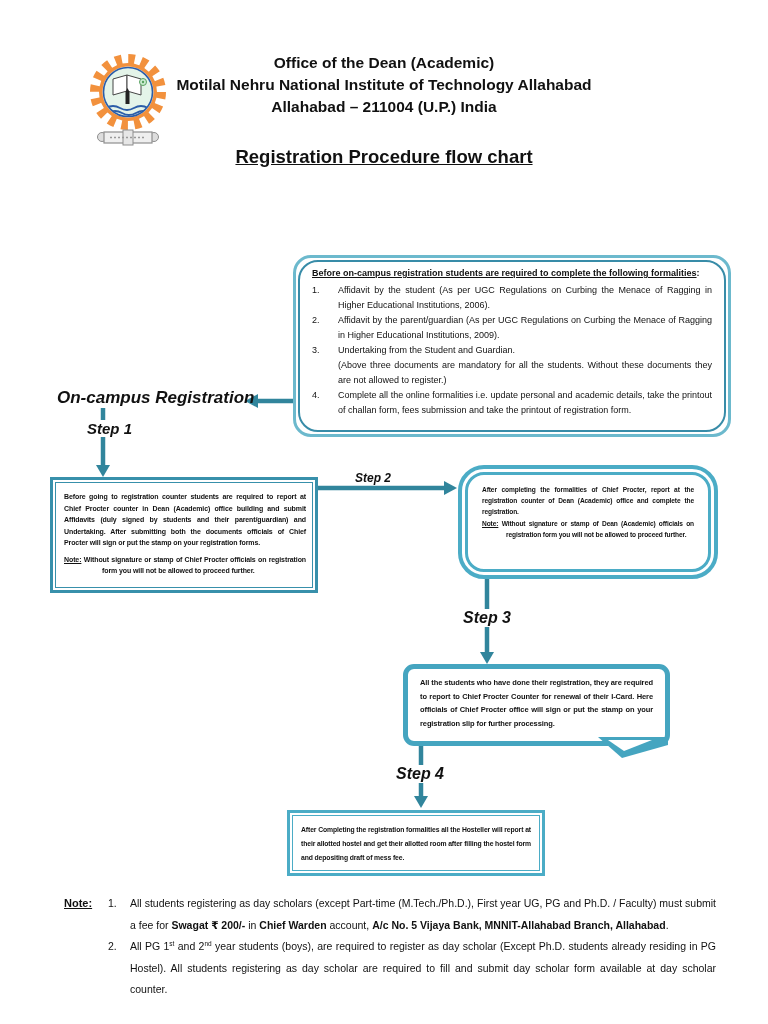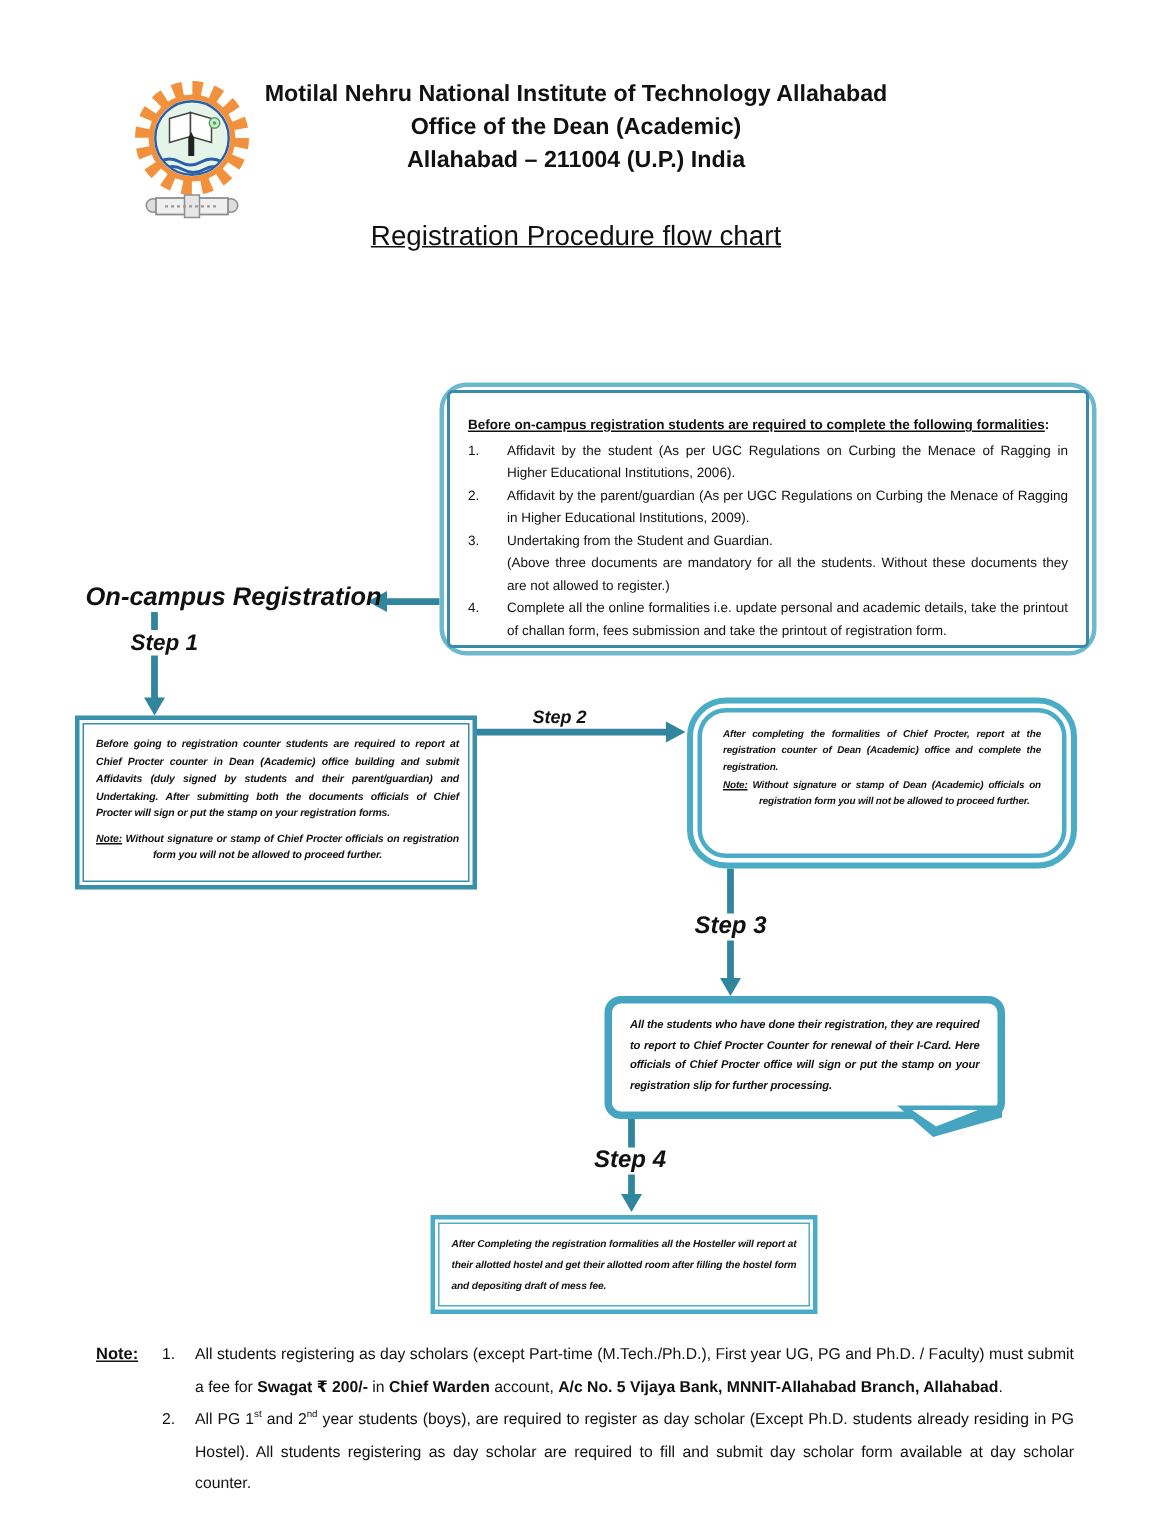--- a/index.html
+++ b/index.html
@@ -2,47 +2,47 @@
 <html><head>
 <meta charset="utf-8">
 <style>
   html,body{margin:0;padding:0;background:#fff;}
   .page{position:relative;width:768px;height:1024px;background:#fff;overflow:hidden;
         font-family:"Liberation Sans","DejaVu Sans",sans-serif;color:#111;}
   .abs{position:absolute;}
   
   .letterhead{top:52px;left:0;width:768px;text-align:center;font-weight:bold;
               font-size:15.5px;line-height:22px;z-index:2;}
-  .doc-title{top:146px;left:0;width:768px;text-align:center;font-weight:normal;
+  .doc-title{top:146px;left:0;width:768px;text-align:center;font-weight:bold;
              font-size:18.5px;z-index:2;}
   .u{text-decoration:underline;}
   
   svg.connectors{top:0;left:0;z-index:1;pointer-events:none;}
   
   .flowlabel{font-weight:bold;font-style:italic;z-index:3;background:#fff;padding:0 3px;white-space:nowrap;}
   .lbl-oncampus{top:388px;left:54px;font-size:17px;background:transparent;}
   .lbl-step1{top:420px;left:84px;font-size:15px;}
   .lbl-step2{top:471px;left:352px;font-size:12px;}
   .lbl-step3{top:609px;left:460px;font-size:16px;}
   .lbl-step4{top:765px;left:393px;font-size:16px;}
   
   .box{z-index:2;box-sizing:border-box;background:#fff;}
   .box *{box-sizing:border-box;}
   
   .formalities{top:255px;left:293px;width:438px;height:182px;border:3px solid #6cb9cd;border-radius:18px;padding:2px;}
-  .formalities .inner{width:100%;height:100%;border:2px solid #388ca8;border-radius:4px;padding:16px 12px 4px 12px;}
+  .formalities .inner{width:100%;height:100%;border:2px solid #388ca8;border-radius:20px;padding:6px 12px 4px 12px;}
   .bhead{margin:0;font-size:9px;font-weight:bold;}
   .flist{margin-top:5px;}
   .frow{display:flex;font-size:9px;line-height:15px;}
   .fnum{width:26px;flex:none;}
   .ftxt{flex:1;text-align:justify;}
   
   .step1{top:477px;left:50px;width:268px;height:116px;border:3px solid #3890ab;padding:2px;}
   .step1 .inner{width:100%;height:100%;border:1.5px solid #3890ab;padding:8px 6px 4px 8px;}
-  .smalltxt{font-size:7px;font-weight:bold;line-height:11.5px;text-align:justify;margin:0;letter-spacing:-0.1px;font-style:italic;}
+  .smalltxt{font-size:7px;font-weight:bold;line-height:11.5px;text-align:justify;margin:0;letter-spacing:-0.1px;}
   .note-p{margin:5px 0 0 0;padding-left:38px;text-indent:-38px;}
   
   .step2{top:465px;left:458px;width:260px;height:114px;border:4px solid #4bacc6;border-radius:26px;padding:3px;}
   .step2 .inner{width:100%;height:100%;border:3px solid #4bacc6;border-radius:19px;padding:9px 14px 4px 14px;}
   .step2 .smalltxt{font-size:6.6px;line-height:11px;}
   .step2 .note-p{margin-top:1px;padding-left:24px;text-indent:-24px;}
   
   .step3{top:664px;left:403px;width:267px;height:82px;border:5px solid #45a5c0;border-radius:11px;padding:7px 12px 4px 12px;}
   .step3 .smalltxt{font-size:7.5px;line-height:13.5px;}
   svg.tail{top:730px;left:590px;z-index:3;pointer-events:none;}
@@ -104,22 +104,22 @@
         <circle cx="22" cy="89" r="4.5" fill="#DDDDDD" stroke="#8E8E8E"></circle>
         <circle cx="74" cy="89" r="4.5" fill="#DDDDDD" stroke="#8E8E8E"></circle>
         <rect x="24" y="84" width="48" height="11" fill="#EFEFEF" stroke="#8E8E8E" stroke-width="1.2"></rect>
         <rect x="43" y="82" width="10" height="15" fill="#E6E6E6" stroke="#8E8E8E"></rect>
         <line x1="30" y1="89.5" x2="66" y2="89.5" stroke="#999999" stroke-width="1.5" stroke-dasharray="2 2"></line>
       </g>
     </svg>
   </div>
 
   <div class="abs letterhead">
+    <div>Office of the Dean (Academic)</div>
     <div>Motilal Nehru National Institute of Technology Allahabad</div>
-    <div>Office of the Dean (Academic)</div>
     <div>Allahabad – 211004 (U.P.) India</div>
   </div>
 
   <div class="abs doc-title">
     <span class="u">Registration Procedure flow chart</span>
   </div>
 
   <div class="abs box formalities">
     <div class="inner">
       <p class="bhead"><span class="u">Before on-campus registration students are required to complete the following formalities</span><span>:</span></p>

